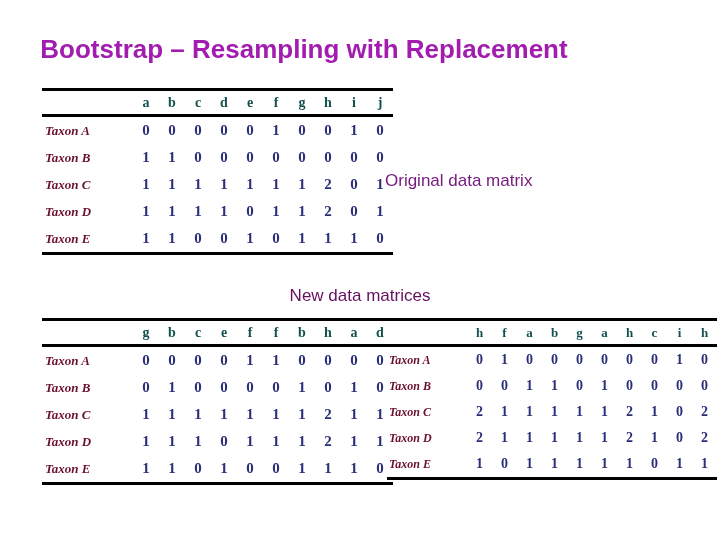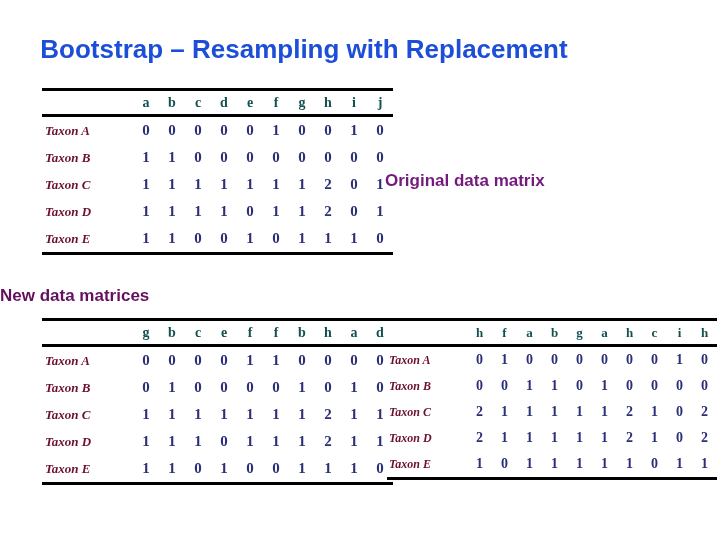--- a/index.html
+++ b/index.html
@@ -26,43 +26,43 @@
   .title {
     position: absolute;
     left: 0;
     top: 34px;
     width: 608px;
     text-align: center;
     font-family: "Liberation Sans", sans-serif;
     font-weight: bold;
     font-size: 26px;
     letter-spacing: 0px;
-    color: #1d4ed8;
+    color: #a21caf;
     white-space: nowrap;
   }
 
   
   .callout {
     position: absolute;
     font-family: "Liberation Sans", sans-serif;
-    font-weight: bold;
+    font-weight: normal;
     color: #6d146d;
     white-space: nowrap;
   }
   .callout-original {
     left: 385px;
     top: 171px;
     font-size: 17px;
     color: #741a7d;
   }
   .callout-new {
     left: 0;
     top: 286px;
     width: 720px;
-    text-align: left;
+    text-align: center;
     font-size: 17px;
     color: #65105f;
   }
 
   
   .matrix {
     position: absolute;
     font-family: "Liberation Serif", serif;
   }
   .matrix table {

